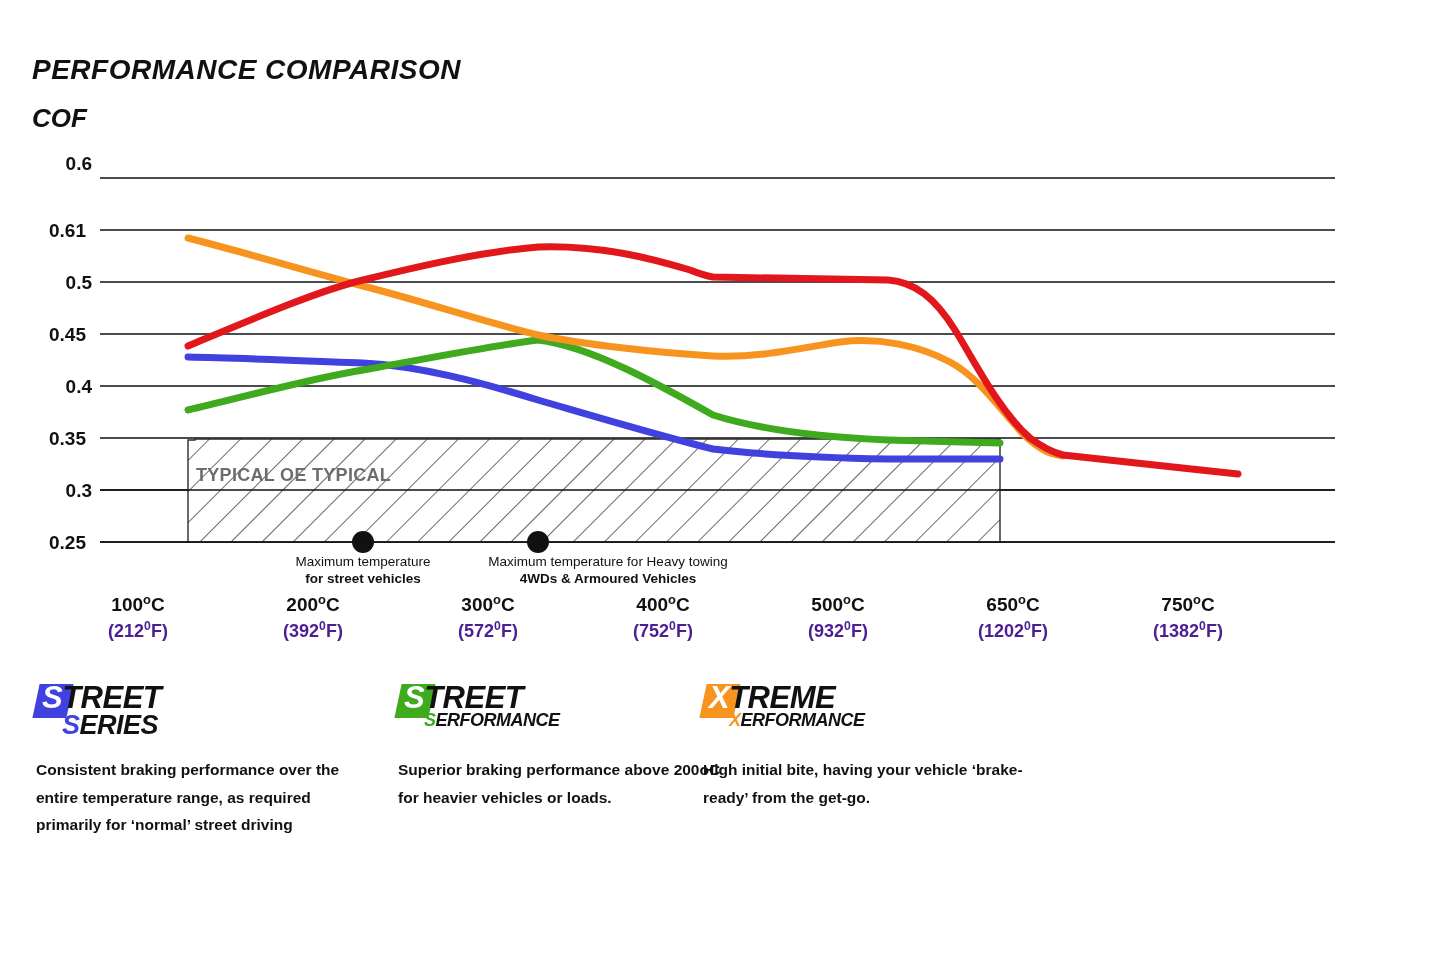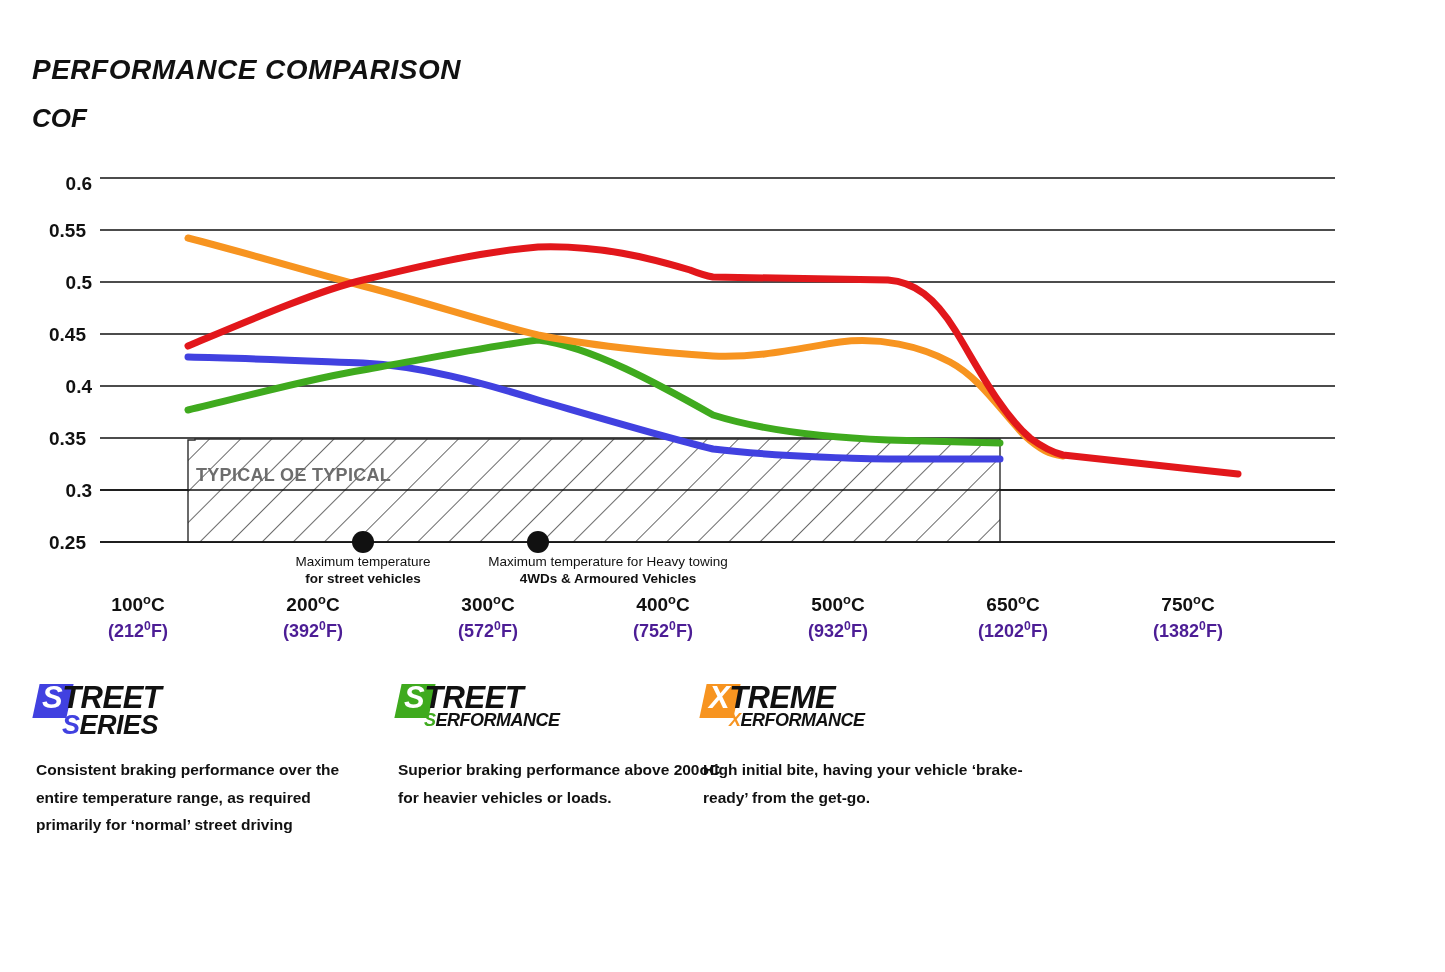--- a/index.html
+++ b/index.html
@@ -172,22 +172,22 @@
 </head>
 <body>
 
 <div class="page">
 
   <div id="main-title">PERFORMANCE COMPARISON</div>
   <div id="axis-title">COF</div>
 
   <div id="chart">
 
-    <div class="ytick" style="left:36px; top:23px;">0.6</div>
-    <div class="ytick" style="left:30px; top:70px;">0.55</div>
+    <div class="ytick" style="left:36px; top:3px;">0.6</div>
+    <div class="ytick" style="left:30px; top:70px;">0.61</div>
     <div class="ytick" style="left:36px; top:122px;">0.5</div>
     <div class="ytick" style="left:30px; top:174px;">0.45</div>
     <div class="ytick" style="left:36px; top:226px;">0.4</div>
     <div class="ytick" style="left:30px; top:278px;">0.35</div>
     <div class="ytick" style="left:36px; top:330px;">0.3</div>
     <div class="ytick" style="left:30px; top:382px;">0.25</div>
 
     <svg id="plot-svg" width="1445" height="420" viewBox="0 0 1445 420">
       <defs>
         <pattern id="hatch" width="22" height="22" patternUnits="userSpaceOnUse" patternTransform="rotate(45)">

